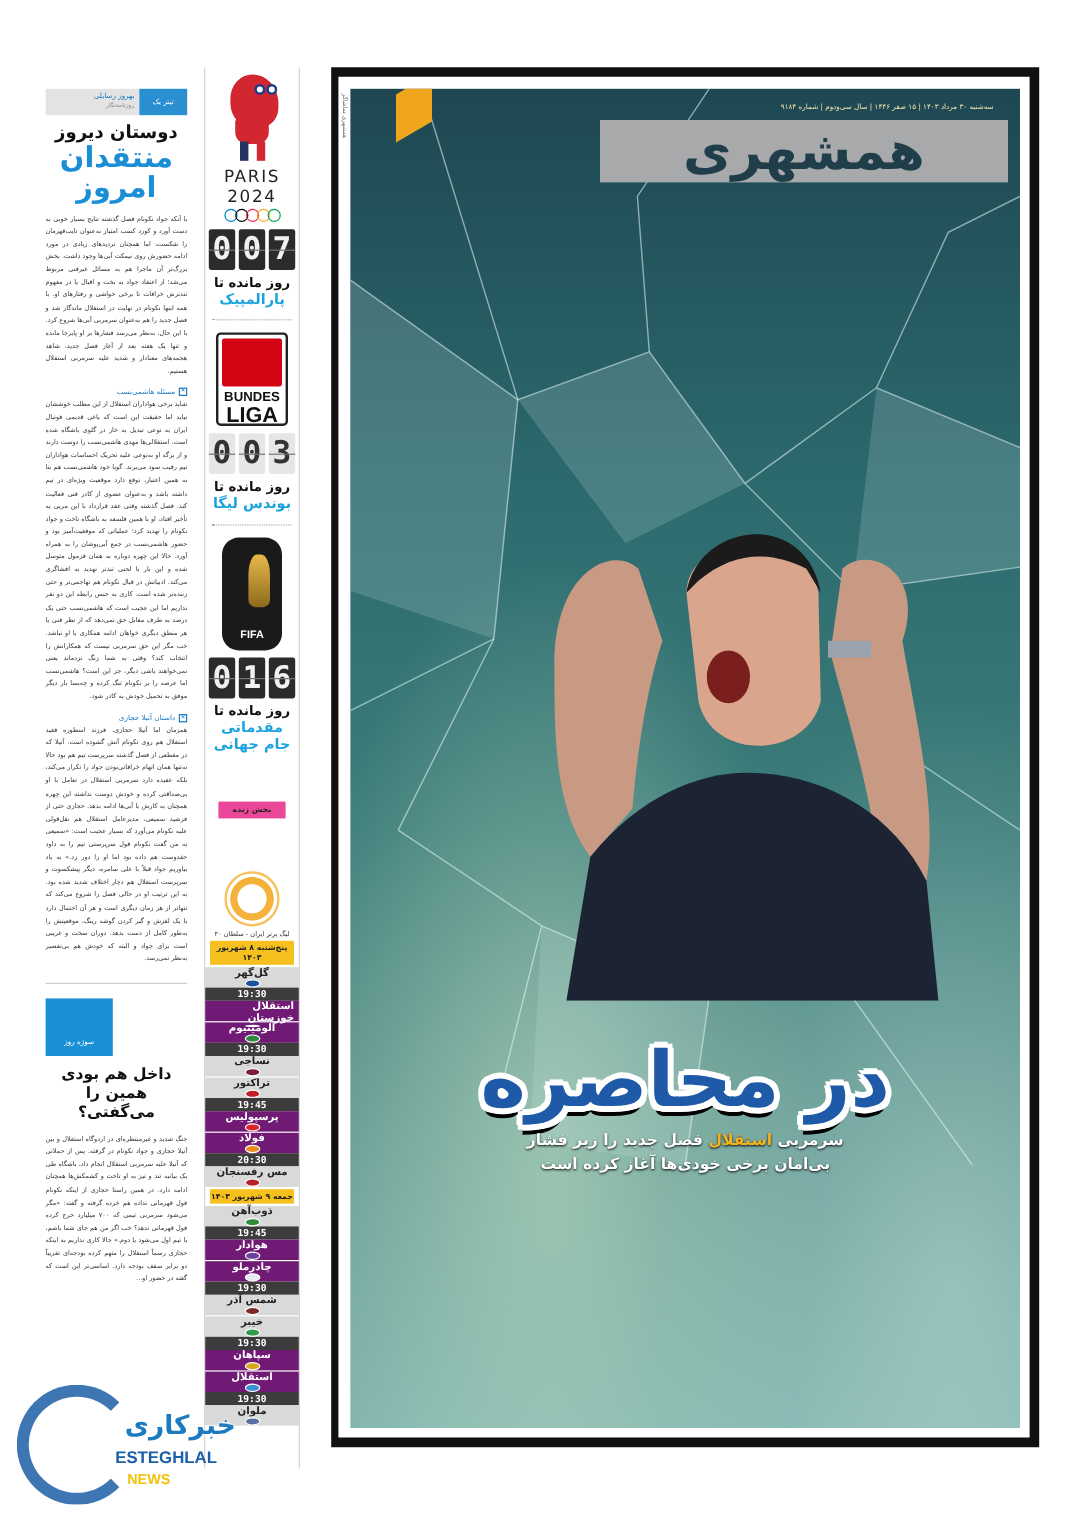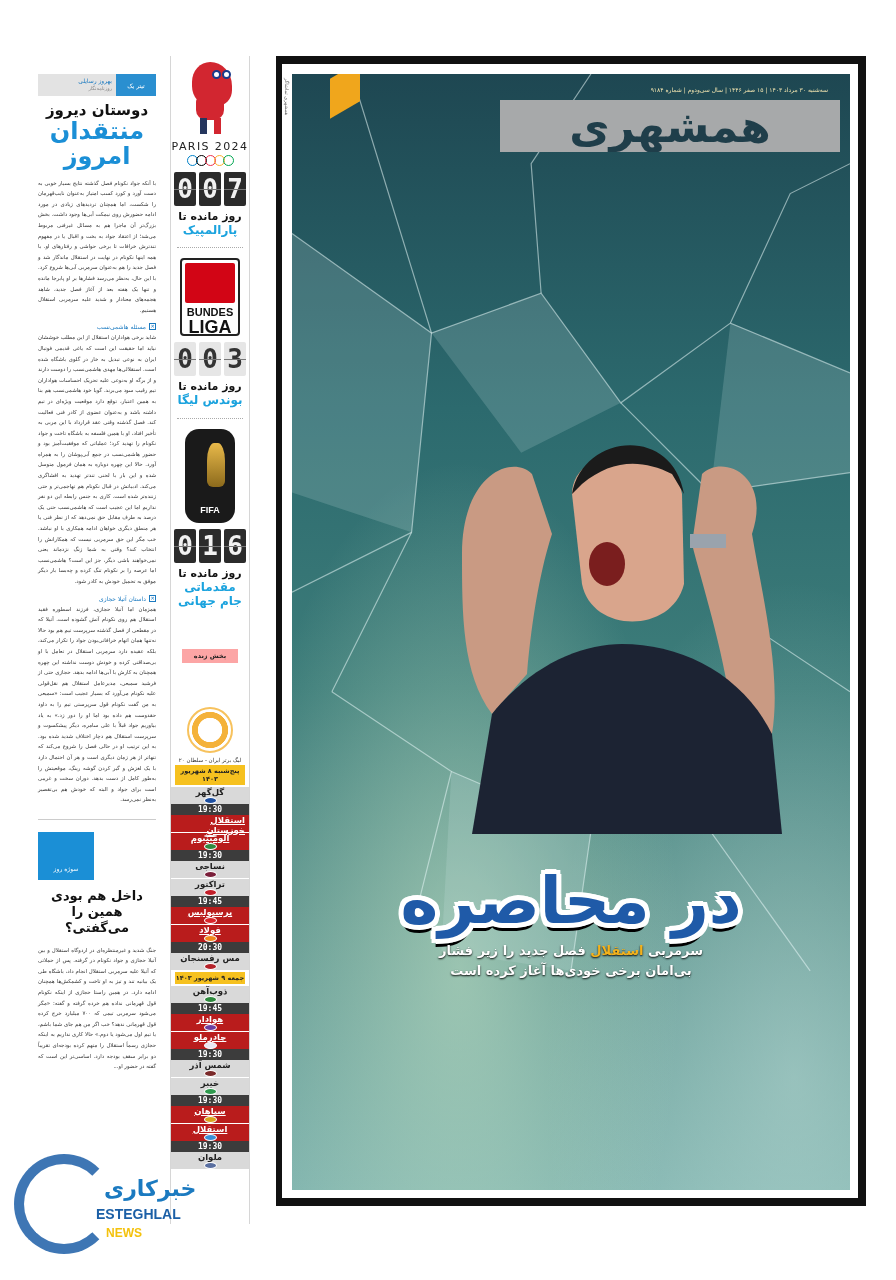--- a/index.html
+++ b/index.html
@@ -21,44 +21,44 @@
   .badge-blue { background: #1b8fd6; color: #fff; font-size: 6px; width: 56px; height: 48px; margin: 0 auto 8px 0; display: flex; align-items: flex-end; justify-content: center; padding-bottom: 8px; }
   .h2 { font-size: 13px; font-weight: bold; color: #111; text-align: center; line-height: 1.25; }
 
   
   .col-mid { position: absolute; left: 170px; top: 56px; width: 80px; height: 1168px; border-left: 1px solid #d6d6d6; border-right: 1px solid #d6d6d6; direction: rtl; }
   .mascot { width: 56px; height: 76px; margin: 6px auto 0; position: relative; }
   .mascot .head { position: absolute; left: 10px; top: 0; width: 40px; height: 44px; background: #d22630; border-radius: 50% 60% 40% 50%; }
   .mascot .eye { position: absolute; top: 8px; width: 9px; height: 9px; background: #fff; border-radius: 50%; border: 2px solid #1a3c8c; }
   .mascot .body { position: absolute; left: 14px; top: 36px; width: 28px; height: 22px; background: #d22630; border-radius: 4px 4px 10px 10px; }
   .mascot .leg { position: absolute; top: 56px; width: 7px; height: 16px; background: #25365e; }
-  .paris { font-size: 11px; letter-spacing: 1.4px; text-align: center; color: #222; margin-top: 2px; direction: ltr; }
+  .paris { font-size: 14px; letter-spacing: 1.4px; text-align: center; color: #222; margin-top: 2px; direction: ltr; }
   .rings { display: flex; justify-content: center; gap: -2px; margin-top: 2px; direction: ltr; }
   .rings span { width: 11px; height: 11px; border-radius: 50%; border: 1.5px solid; margin: 0 -1px; }
   .flip { display: flex; justify-content: center; gap: 3px; margin: 6px 0 4px; direction: ltr; }
   .flip span { width: 22px; height: 34px; background: #2b2b2b; color: #f1f1f1; font-size: 26px; font-weight: bold; font-family: "DejaVu Sans Mono", monospace; display: flex; align-items: center; justify-content: center; border-radius: 2px; position: relative; }
   .flip span::after { content: ""; position: absolute; left: 0; right: 0; top: 50%; height: 1px; background: #777; }
   .flip.light span { background: #e6e6e6; color: #333; }
   .days { font-size: 11px; font-weight: bold; text-align: center; color: #111; }
   .event { font-size: 12px; font-weight: bold; text-align: center; color: #1ba3de; line-height: 1.2; }
   .sep { border-top: 1px dotted #aaa; margin: 10px 6px; }
   .bundes { width: 60px; height: 78px; margin: 0 auto; border: 2px solid #222; border-radius: 4px; background: #fff; overflow: hidden; }
   .bundes .top { background: #d20515; height: 40px; margin: 3px; border-radius: 2px; }
   .bundes .txt { font-size: 11px; font-weight: bold; text-align: center; line-height: 12px; color: #111; direction: ltr; font-family: "Liberation Sans", sans-serif; }
   .bundes .txt2 { font-size: 18px; font-weight: bold; text-align: center; line-height: 18px; color: #111; direction: ltr; font-family: "Liberation Sans", sans-serif; }
   .fifa { width: 50px; height: 94px; margin: 0 auto; background: #1a1a1a; border-radius: 14px; position: relative; }
   .fifa .cup { position: absolute; left: 22px; top: 14px; width: 18px; height: 44px; background: linear-gradient(#e8b94a, #8c6a1c); border-radius: 40% 40% 6px 6px; }
   .fifa .lbl { position: absolute; bottom: 8px; width: 100%; text-align: center; color: #fff; font-size: 9px; font-weight: bold; font-family: "Liberation Sans", sans-serif; }
-  .live { background: #fca5a5; color: #222; font-size: 6.5px; font-weight: bold; text-align: center; width: 56px; margin: 0 auto; padding: 3px 0; position: relative; }
+  .live { background: #ec4899; color: #222; font-size: 6.5px; font-weight: bold; text-align: center; width: 56px; margin: 0 auto; padding: 3px 0; position: relative; }
   .league-logo { width: 46px; height: 46px; margin: 0 auto; border-radius: 50%; background: radial-gradient(circle, #ffffff 40%, #f4b23a 42%, #f4b23a 60%, #fff 62%); border: 2px solid #f7c25d; }
   .league-title { font-size: 5.5px; text-align: center; color: #333; margin-top: 4px; }
   .day-bar { background: #f6c11f; font-size: 6.5px; font-weight: bold; text-align: center; color: #222; margin: 2px 4px; padding: 2px 0; }
   .match { margin: 1px 0; }
   .team { height: 17px; background: #d9d9d9; display: flex; align-items: center; justify-content: space-between; padding: 0 4px; font-size: 8.5px; font-weight: bold; color: #222; flex-direction: column; }
-  .team.dark { background: #b91c1c; color: #fff; text-decoration: underline; }
+  .team.dark { background: #701a75; color: #fff; }
   .team .logo { width: 13px; height: 13px; border-radius: 50%; background: #1d4fa0; border: 1px solid #fff; }
   .time { text-align: center; font-size: 8px; font-weight: bold; color: #fff; background: #3c3c3c; height: 11px; line-height: 11px; font-family: "DejaVu Sans Mono", monospace; direction: ltr; }
 
   
   .cover { position: absolute; left: 276px; top: 56px; width: 590px; height: 1150px; border: 8px solid #111; border-left-width: 6px; background: #fff; }
   .cover-inner { position: absolute; left: 10px; top: 10px; right: 8px; bottom: 8px; overflow: hidden;
     background:
       radial-gradient(ellipse at 62% 45%, rgba(120,160,150,0.0) 0%, rgba(30,70,70,0.0) 40%),
       radial-gradient(ellipse at 30% 80%, rgba(200,230,200,0.55) 0%, rgba(200,230,200,0) 40%),
       radial-gradient(ellipse at 90% 90%, rgba(190,220,215,0.5) 0%, rgba(190,220,215,0) 35%),

